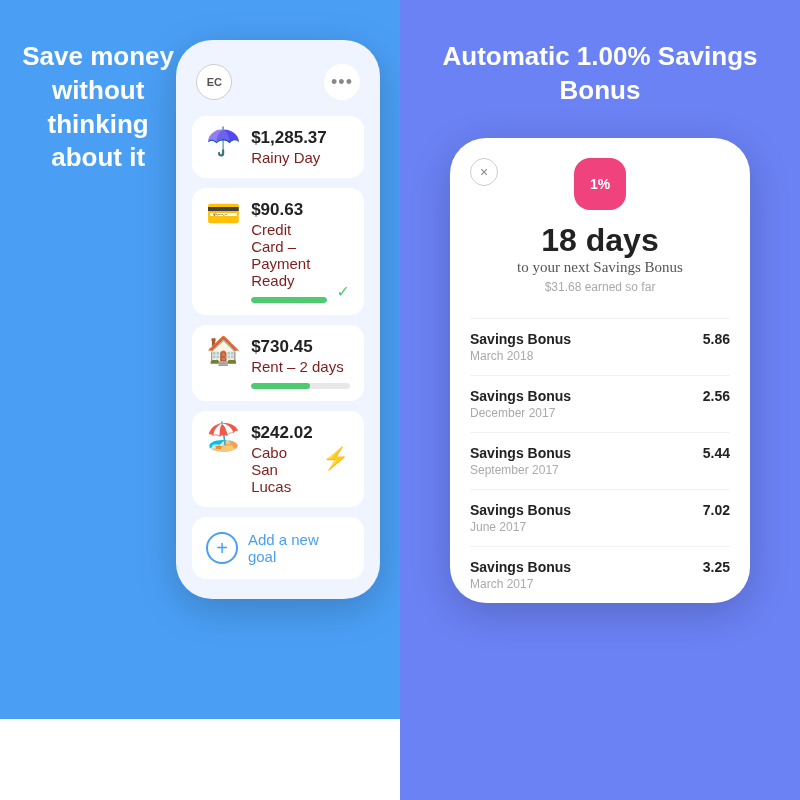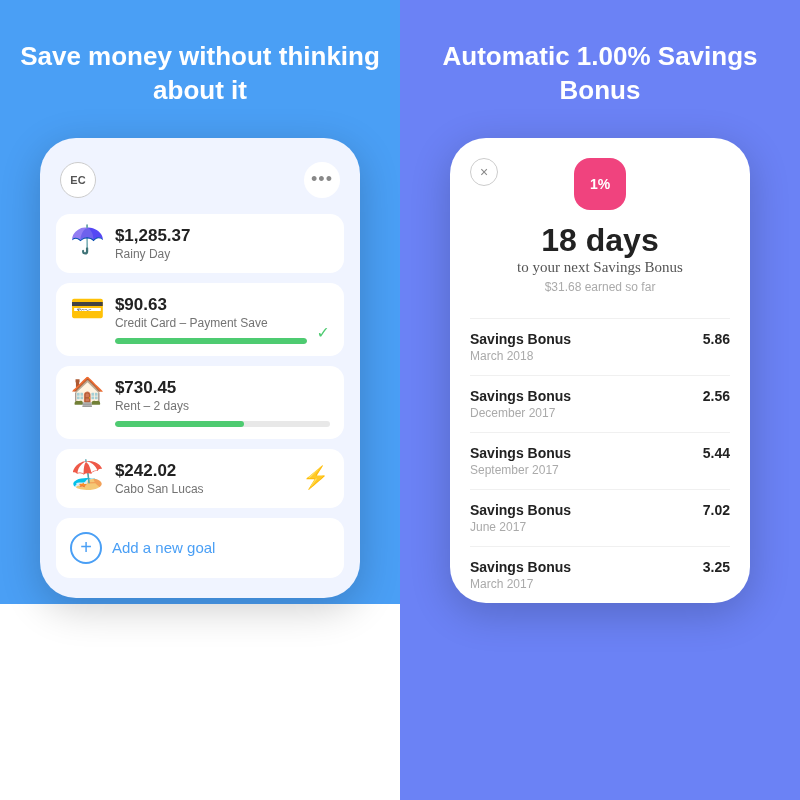--- a/index.html
+++ b/index.html
@@ -7,25 +7,25 @@
       width: 800px;
       height: 800px;
       overflow: hidden;
       font-family: -apple-system, BlinkMacSystemFont, 'Segoe UI', sans-serif;
       display: flex;
     }
 
     
     .left-panel {
       width: 400px;
-      height: 604px;
+      height: 719px;
       background: #4a9ff5;
       display: flex;
-      flex-direction: column;
-      align-items: center;
+      flex-direction: row;
+      align-items: flex-start;
       padding: 40px 20px 20px;
     }
 
     .left-title {
       color: white;
       font-size: 26px;
       font-weight: 700;
       text-align: center;
       line-height: 1.3;
       margin-bottom: 30px;
@@ -97,22 +97,22 @@
       flex: 1;
     }
 
     .goal-amount {
       font-size: 17px;
       font-weight: 700;
       color: #222;
     }
 
     .goal-label {
-      font-size: 12px;
-      color: #737373;
+      font-size: 15px;
+      color: #7f1d1d;
       margin-top: 1px;
     }
 
     .goal-progress-bar {
       height: 6px;
       border-radius: 3px;
       background: #e8e8e8;
       margin-top: 8px;
       overflow: hidden;
       position: relative;
@@ -304,21 +304,21 @@
         <div class="goal-amount">$1,285.37</div>
         <div class="goal-label">Rainy Day</div>
 
       </div>
 
     </div>
         <div class="goal-card">
       <div class="goal-emoji">💳</div>
       <div class="goal-info">
         <div class="goal-amount">$90.63</div>
-        <div class="goal-label">Credit Card – Payment Save</div>
+        <div class="goal-label">Credit Card – Payment Ready</div>
         <div class="goal-progress-bar">
         <div class="goal-progress-fill" style="width:100%"></div>
       </div>
       </div>
       <div class="goal-check">✓</div>
     </div>
         <div class="goal-card">
       <div class="goal-emoji">🏠</div>
       <div class="goal-info">
         <div class="goal-amount">$730.45</div>

